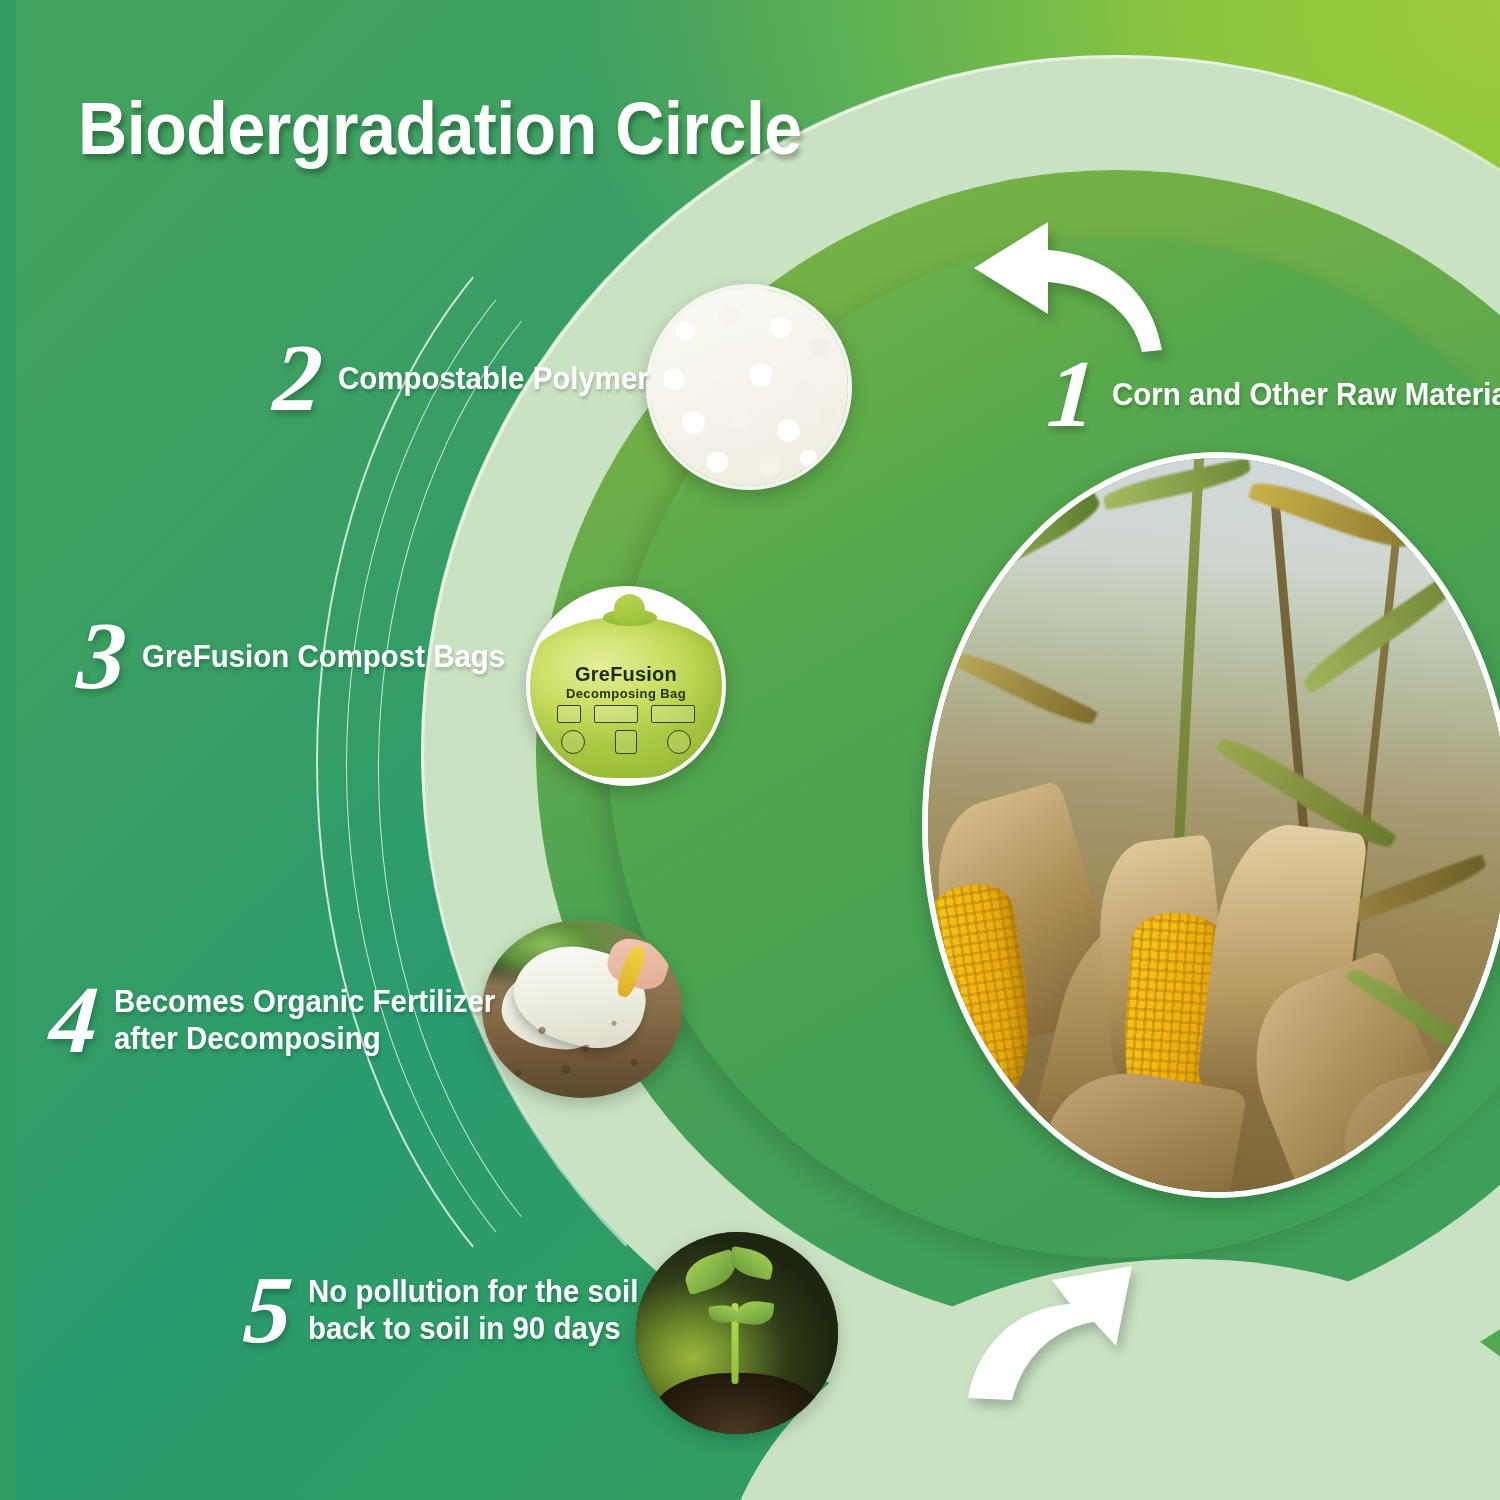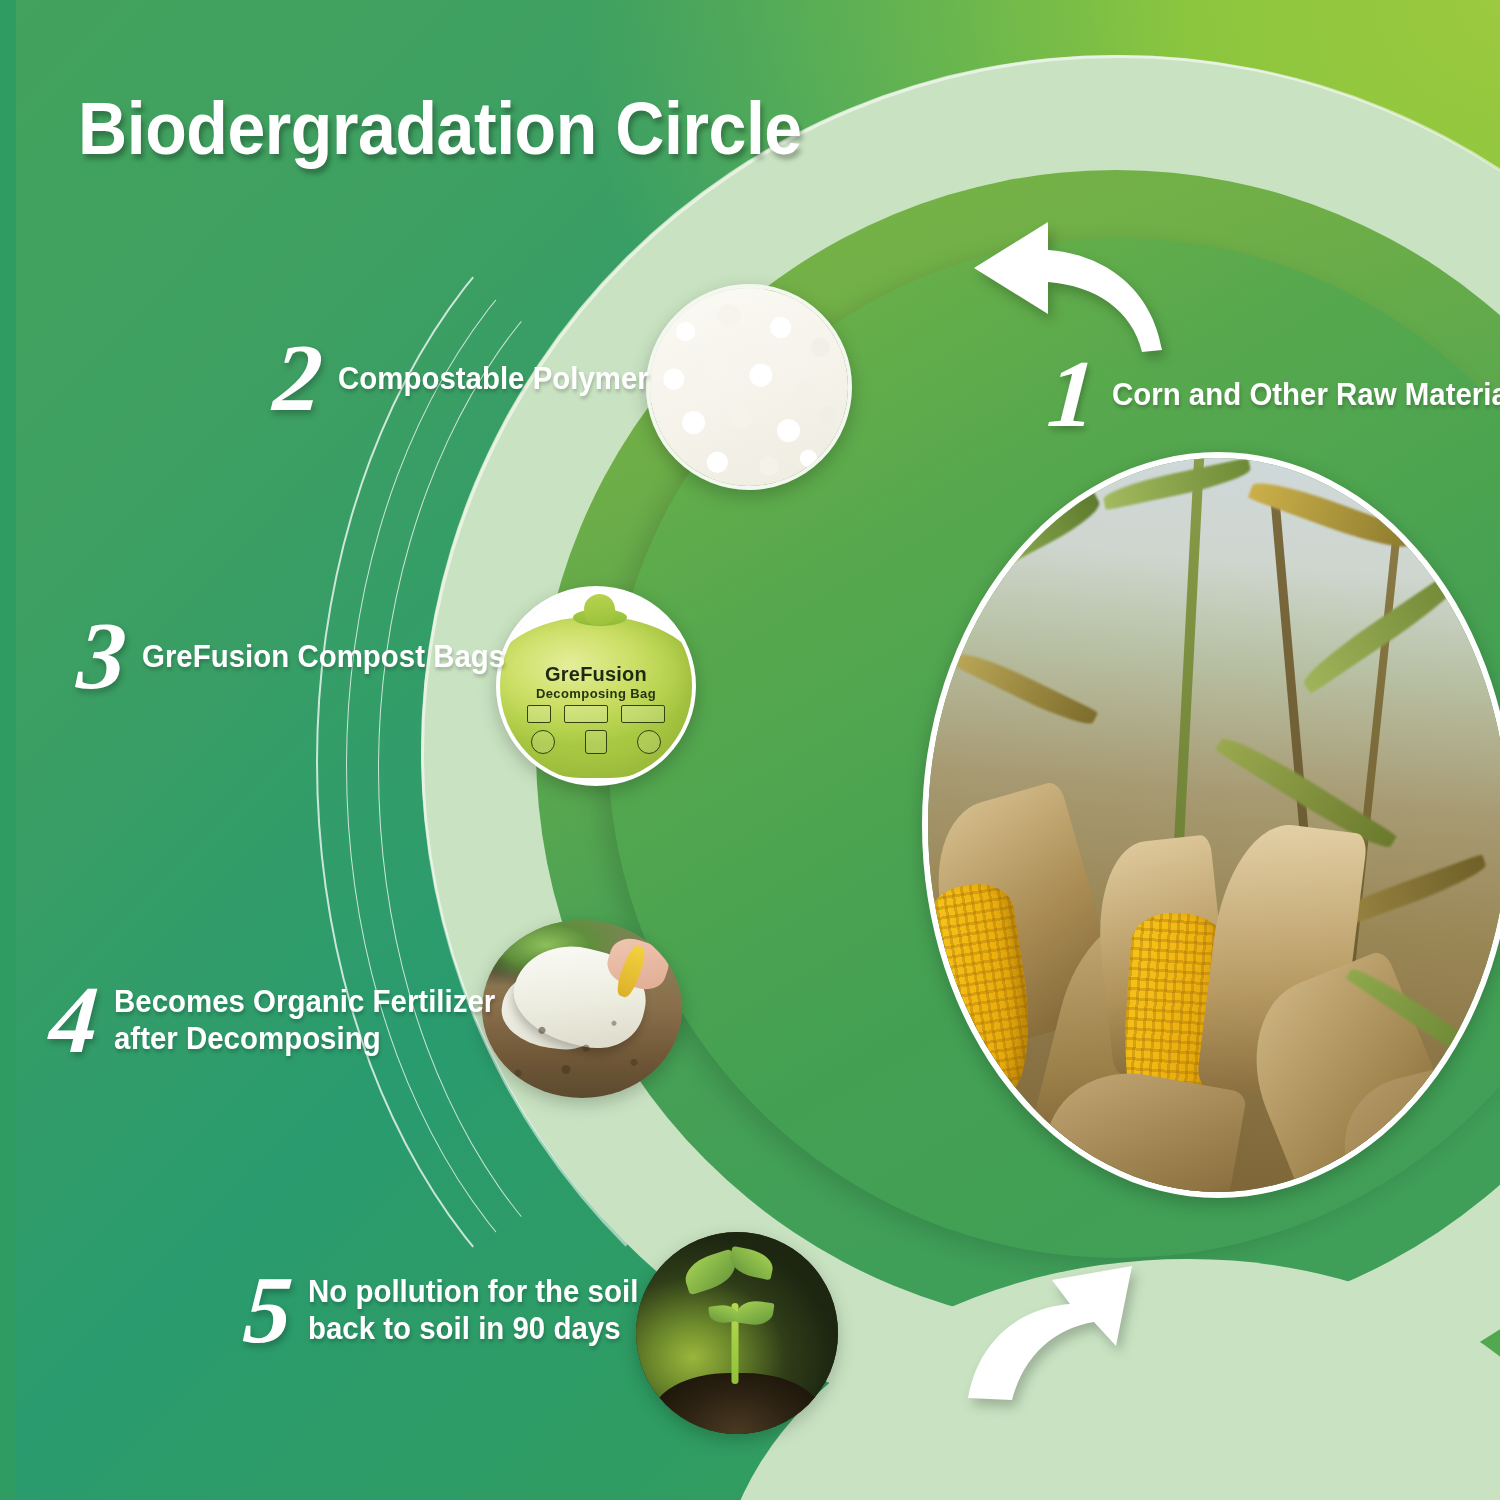--- a/index.html
+++ b/index.html
@@ -134,21 +134,21 @@
       radial-gradient(circle at 46% 66%, #f6f3ea 0 10px, rgba(255,255,255,0) 11px),
       radial-gradient(circle at 70% 72%, #fff 0 11px, rgba(255,255,255,0) 12px),
       radial-gradient(circle at 90% 64%, #f1eee4 0 8px, rgba(255,255,255,0) 9px),
       radial-gradient(circle at 34% 88%, #fff 0 10px, rgba(255,255,255,0) 11px),
       radial-gradient(circle at 60% 90%, #f5f2e9 0 9px, rgba(255,255,255,0) 10px),
       radial-gradient(circle at 80% 86%, #fff 0 8px, rgba(255,255,255,0) 9px),
       linear-gradient(160deg,#fbfaf4,#efece1);
   }
 
   
-  #photo-bag{left:480px;top:586px;width:200px;height:200px;background:#e5e5e5;border:4px solid #fff;box-sizing:border-box;}
+  #photo-bag{left:510px;top:586px;width:200px;height:200px;background:#e5e5e5;border:4px solid #fff;box-sizing:border-box;}
   .bag-white{position:absolute;inset:0;background:#ffffff;}
   .bag-body{
     position:absolute;left:-6%;top:14%;width:112%;height:84%;
     border-radius:48% 48% 44% 44% / 42% 42% 56% 56%;
     background:
       radial-gradient(60% 50% at 38% 30%, #e4ee9a 0%, #cfe06a 45%, #b9d451 75%, #a9c943 100%);
     box-shadow:inset -12px -10px 26px rgba(120,150,40,.35);
   }
   .bag-knot{
     position:absolute;left:44%;top:2%;width:16%;height:16%;

